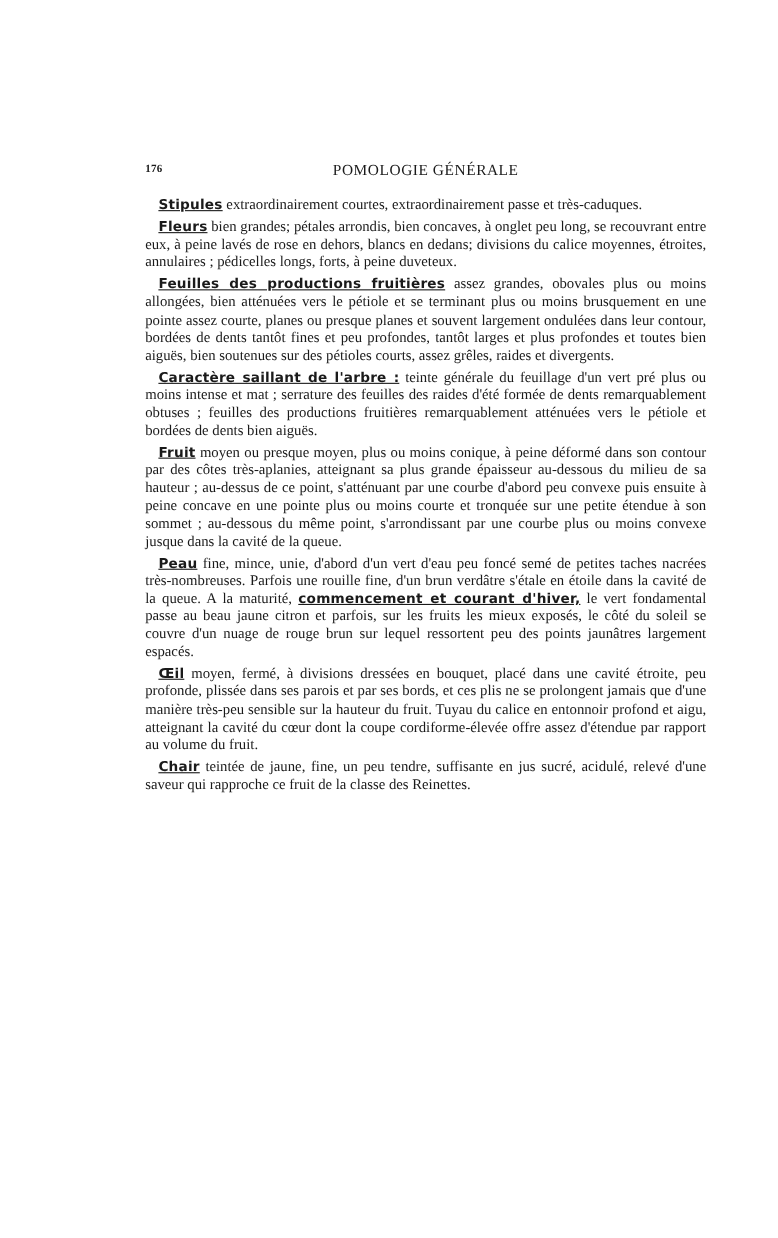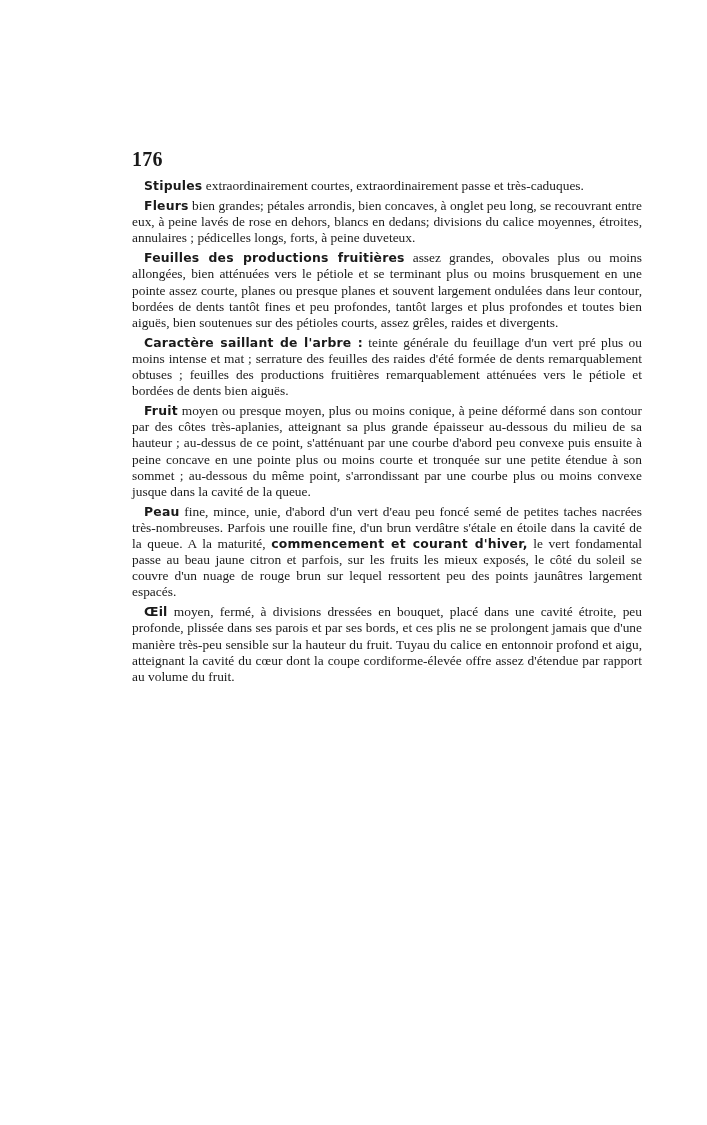--- a/index.html
+++ b/index.html
@@ -7,42 +7,45 @@
       width: 707px; height: 1125px; position: relative; overflow: hidden;
       font-family: "Liberation Serif", "DejaVu Serif", serif;
       color: #1a1a1a;
     }
     .page {
       position: absolute; left: 132px; top: 148px; width: 510px;
     }
     .header {
       position: relative; height: 22px; font-size: 14px; letter-spacing: 0.3px;
     }
-    .page-number { position: absolute; left: 0; top: 0; font-weight: bold; font-size: 20px; }
+    .page-number { position: absolute; left: 0; top: 0; font-weight: bold; font-size: 10px; }
     .running-title { position: absolute; left: 0; right: 0; top: 0; text-align: center; font-size: 14px; letter-spacing: 0.5px; }
     .para {
       font-size: 13.4px; line-height: 16.1px; text-align: justify;
       text-indent: 12px; margin: 0 0 4px 0; hyphens: manual;
     }
     .para .term {
       font-family: "DejaVu Sans", sans-serif; font-weight: bold; font-size: 12.4px;
       letter-spacing: 0.2px;
+      text-decoration: underline;
     }
     .body-text { margin-top: 8px; }
   </style>
 </head>
 <body>
 
 <div class="page">
   <div class="header">
     <span class="page-number">176</span>
+    <span class="running-title">POMOLOGIE GÉNÉRALE</span>
   </div>
 
   <div class="body-text">
     <p class="para"><span class="term">Stipules</span><span> extraordinairement courtes, extraordinairement passe et très-caduques.</span></p>
     <p class="para"><span class="term">Fleurs</span><span> bien grandes; pétales arrondis, bien concaves, à onglet peu long, se recouvrant entre eux, à peine lavés de rose en dehors, blancs en dedans; divisions du calice moyennes, étroites, annulaires ; pédicelles longs, forts, à peine duveteux.</span></p>
     <p class="para"><span class="term">Feuilles des productions fruitières</span><span> assez grandes, obovales plus ou moins allongées, bien atténuées vers le pétiole et se terminant plus ou moins brusquement en une pointe assez courte, planes ou presque planes et souvent largement ondulées dans leur contour, bordées de dents tantôt fines et peu profondes, tantôt larges et plus profondes et toutes bien aiguës, bien soutenues sur des pétioles courts, assez grêles, raides et divergents.</span></p>
     <p class="para"><span class="term">Caractère saillant de l'arbre :</span><span> teinte générale du feuillage d'un vert pré plus ou moins intense et mat ; serrature des feuilles des raides d'été formée de dents remarquablement obtuses ; feuilles des productions fruitières remarquablement atténuées vers le pétiole et bordées de dents bien aiguës.</span></p>
     <p class="para"><span class="term">Fruit</span><span> moyen ou presque moyen, plus ou moins conique, à peine déformé dans son contour par des côtes très-aplanies, atteignant sa plus grande épaisseur au-dessous du milieu de sa hauteur ; au-dessus de ce point, s'atténuant par une courbe d'abord peu convexe puis ensuite à peine concave en une pointe plus ou moins courte et tronquée sur une petite étendue à son sommet ; au-dessous du même point, s'arrondissant par une courbe plus ou moins convexe jusque dans la cavité de la queue.</span></p>
     <p class="para"><span class="term">Peau</span><span> fine, mince, unie, d'abord d'un vert d'eau peu foncé semé de petites taches nacrées très-nombreuses. Parfois une rouille fine, d'un brun verdâtre s'étale en étoile dans la cavité de la queue. A la maturité, </span><span class="term">commencement et courant d'hiver,</span><span> le vert fondamental passe au beau jaune citron et parfois, sur les fruits les mieux exposés, le côté du soleil se couvre d'un nuage de rouge brun sur lequel ressortent peu des points jaunâtres largement espacés.</span></p>
     <p class="para"><span class="term">Œil</span><span> moyen, fermé, à divisions dressées en bouquet, placé dans une cavité étroite, peu profonde, plissée dans ses parois et par ses bords, et ces plis ne se prolongent jamais que d'une manière très-peu sensible sur la hauteur du fruit. Tuyau du calice en entonnoir profond et aigu, atteignant la cavité du cœur dont la coupe cordiforme-élevée offre assez d'étendue par rapport au volume du fruit.</span></p>
+    <p class="para"><span class="term">Chair</span><span> teintée de jaune, fine, un peu tendre, suffisante en jus sucré, acidulé, relevé d'une saveur qui rapproche ce fruit de la classe des Reinettes.</span></p>
   </div>
 </div>
 
 </body></html>

